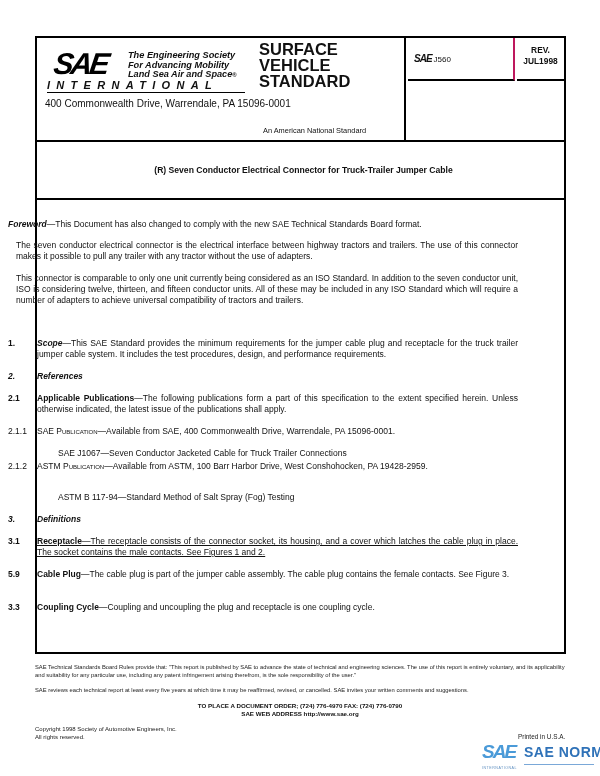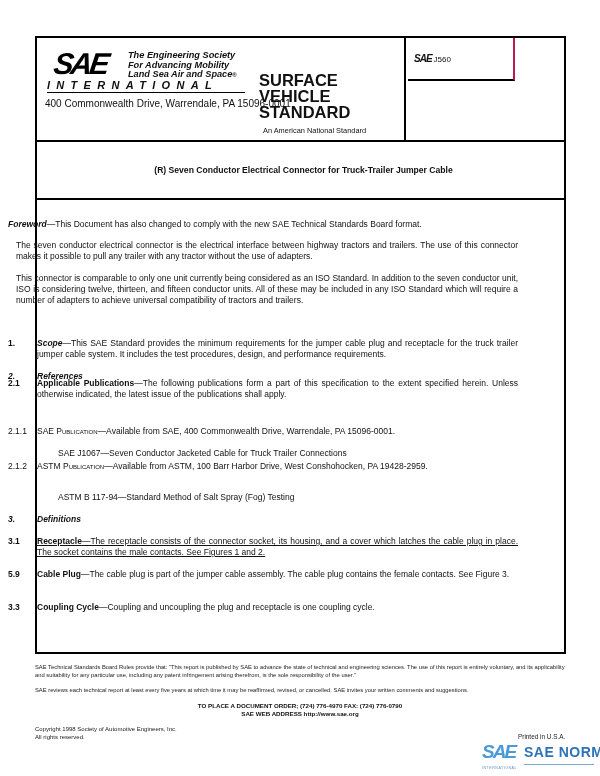--- a/index.html
+++ b/index.html
@@ -9,21 +9,21 @@
   .frame { position: absolute; left: 35px; top: 36px; width: 531px; height: 618px; border: 2px solid #000; }
   .hdr { position: absolute; left: 0; top: 0; width: 527px; height: 104px; border-bottom: 2px solid #000; }
   .hdr-left { position: absolute; left: 0; top: 0; width: 369px; height: 102px; border-right: 2px solid #000; }
   .logo-block { position: absolute; left: 7px; top: 8px; width: 210px; }
   .sae-mark { position: absolute; left: 10px; top: 4px; font-family: "Liberation Sans", sans-serif; font-weight: bold; font-style: italic; font-size: 30px; letter-spacing: -3px; line-height: 28px; color: #000; transform: skewX(-8deg); }
   .tagline { position: absolute; left: 84px; top: 5px; font-size: 9.2px; font-weight: bold; font-style: italic; line-height: 9.5px; white-space: nowrap; }
   .tagline .reg { font-size: 6px; font-style: normal; }
   .intl { position: absolute; left: 3px; top: 33px; width: 198px; font-size: 11px; font-weight: bold; font-style: italic; letter-spacing: 6.3px; border-bottom: 1.5px solid #000; padding-bottom: 1px; white-space: nowrap; }
   .addr { position: absolute; left: 1px; top: 52px; font-size: 10px; white-space: nowrap; }
 
-  .std-title { position: absolute; left: 222px; top: 3px; font-size: 16.5px; font-weight: bold; line-height: 16px; margin-top: 31px; }
+  .std-title { position: absolute; left: 222px; top: 3px; font-size: 16.5px; font-weight: bold; line-height: 16px; }
   .ans { position: absolute; left: 226px; top: 88px; font-size: 7.4px; white-space: nowrap; }
 
   .hdr-mid { position: absolute; left: 371px; top: 0; width: 107px; height: 43px; border-right: 2px solid #be185d; border-bottom: 2px solid #000; }
   .doc-num { position: absolute; left: 6px; top: 15px; font-size: 8px; white-space: nowrap; }
   .doc-num .mini-sae { font-weight: bold; font-style: italic; font-size: 10px; letter-spacing: -1px; margin-right: 2px; }
   .hdr-rev { position: absolute; left: 480px; top: 0; width: 47px; height: 43px; border-bottom: 2px solid #000; text-align: center; font-size: 8.4px; font-weight: bold; line-height: 11px; padding-top: 7px; }
   .hdr-dates { position: absolute; left: 371px; top: 43px; width: 156px; height: 59px; font-size: 8.2px; line-height: 10px; padding: 7px 0 0 6px; }
   .date-row { display: flex; }
   .date-row .k { width: 56px; }
   .supersede { margin-top: 9px; }
@@ -69,39 +69,43 @@
       <div class="std-title">
         <div>SURFACE</div>
         <div>VEHICLE</div>
         <div>STANDARD</div>
       </div>
       <div class="ans">An American National Standard</div>
     </div>
     <div class="hdr-mid">
       <div class="doc-num"><span class="mini-sae">SAE</span><span>J560</span></div>
     </div>
+    <div class="hdr-rev">
+      <div>REV.</div>
+      <div>JUL1998</div>
+    </div>
   </div>
 
   <div class="title-box">(R) Seven Conductor Electrical Connector for Truck-Trailer Jumper Cable</div>
 </div>
 
 <div class="body">
   <div class="p" style="top:39px;"><span class="bi">Foreword</span><span>—This Document has also changed to comply with the new SAE Technical Standards Board format.</span></div>
   <div class="p ind" style="top:60px;">The seven conductor electrical connector is the electrical interface between highway tractors and trailers. The use of this connector makes it possible to pull any trailer with any tractor without the use of adapters.</div>
   <div class="p ind" style="top:93px;">This connector is comparable to only one unit currently being considered as an ISO Standard. In addition to the seven conductor unit, ISO is considering twelve, thirteen, and fifteen conductor units. All of these may be included in any ISO Standard which will require a number of adapters to achieve universal compatibility of tractors and trailers.</div>
 
   <div class="p" style="top:158px;">
       <span class="num">1.</span>
       <div class="numtxt"><span class="bi">Scope</span><span>—This SAE Standard provides the minimum requirements for the jumper cable plug and receptacle for the truck trailer jumper cable system. It includes the test procedures, design, and performance requirements.</span></div>
     </div>
   <div class="p" style="top:191px;">
       <span class="num it">2.</span>
       <div class="numtxt"><span class="bi">References</span></div>
     </div>
-  <div class="p" style="top:198px;">
+  <div class="p" style="top:213px;">
       <span class="num">2.1</span>
       <div class="numtxt"><span class="b">Applicable Publications</span><span>—The following publications form a part of this specification to the extent specified herein. Unless otherwise indicated, the latest issue of the publications shall apply.</span></div>
     </div>
   <div class="p" style="top:246px;">
       <span class="num" style="font-weight:normal;">2.1.1</span>
       <div class="numtxt"><span class="sc">SAE Publication</span><span>—Available from SAE, 400 Commonwealth Drive, Warrendale, PA 15096-0001.</span></div>
     </div>
   <div class="p" style="top:268px; padding-left:50px;">SAE J1067—Seven Conductor Jacketed Cable for Truck Trailer Connections</div>
   <div class="p" style="top:273px;margin-top:8px;">
       <span class="num" style="font-weight:normal;">2.1.2</span>

